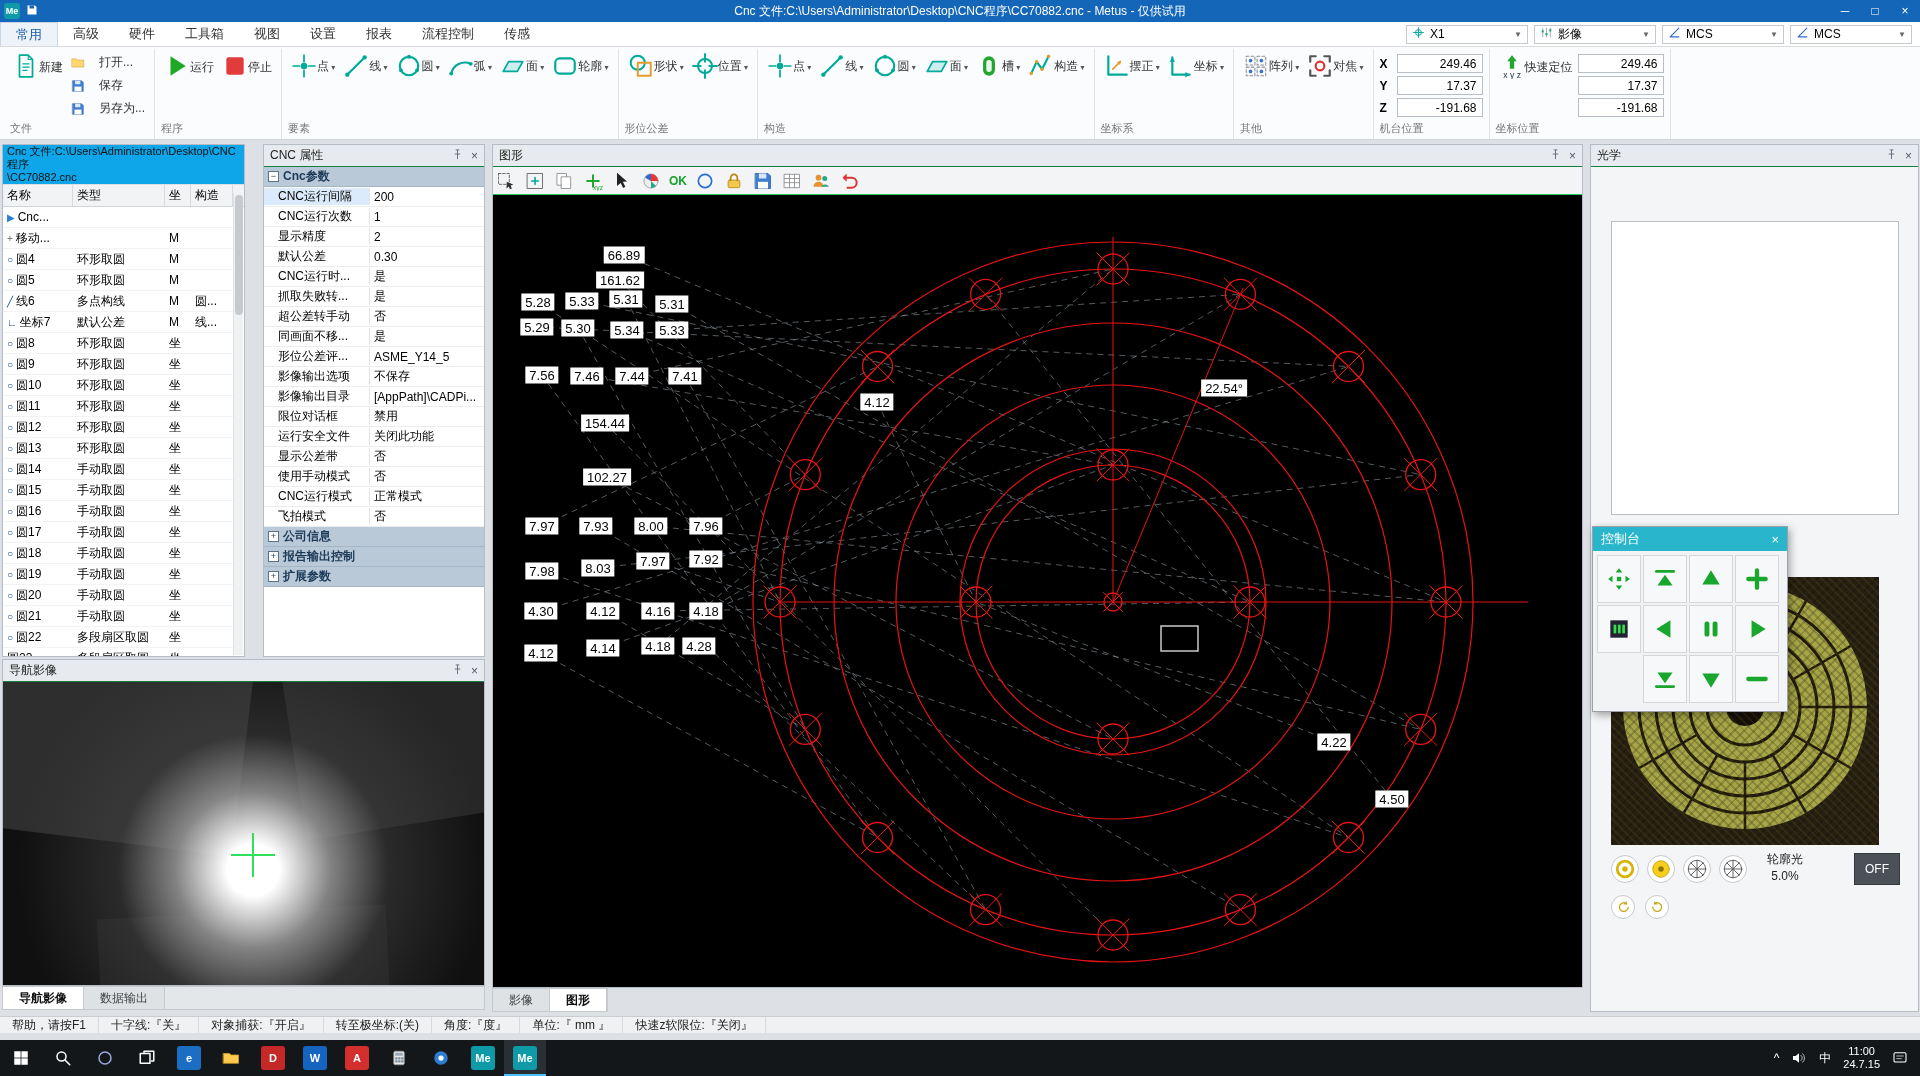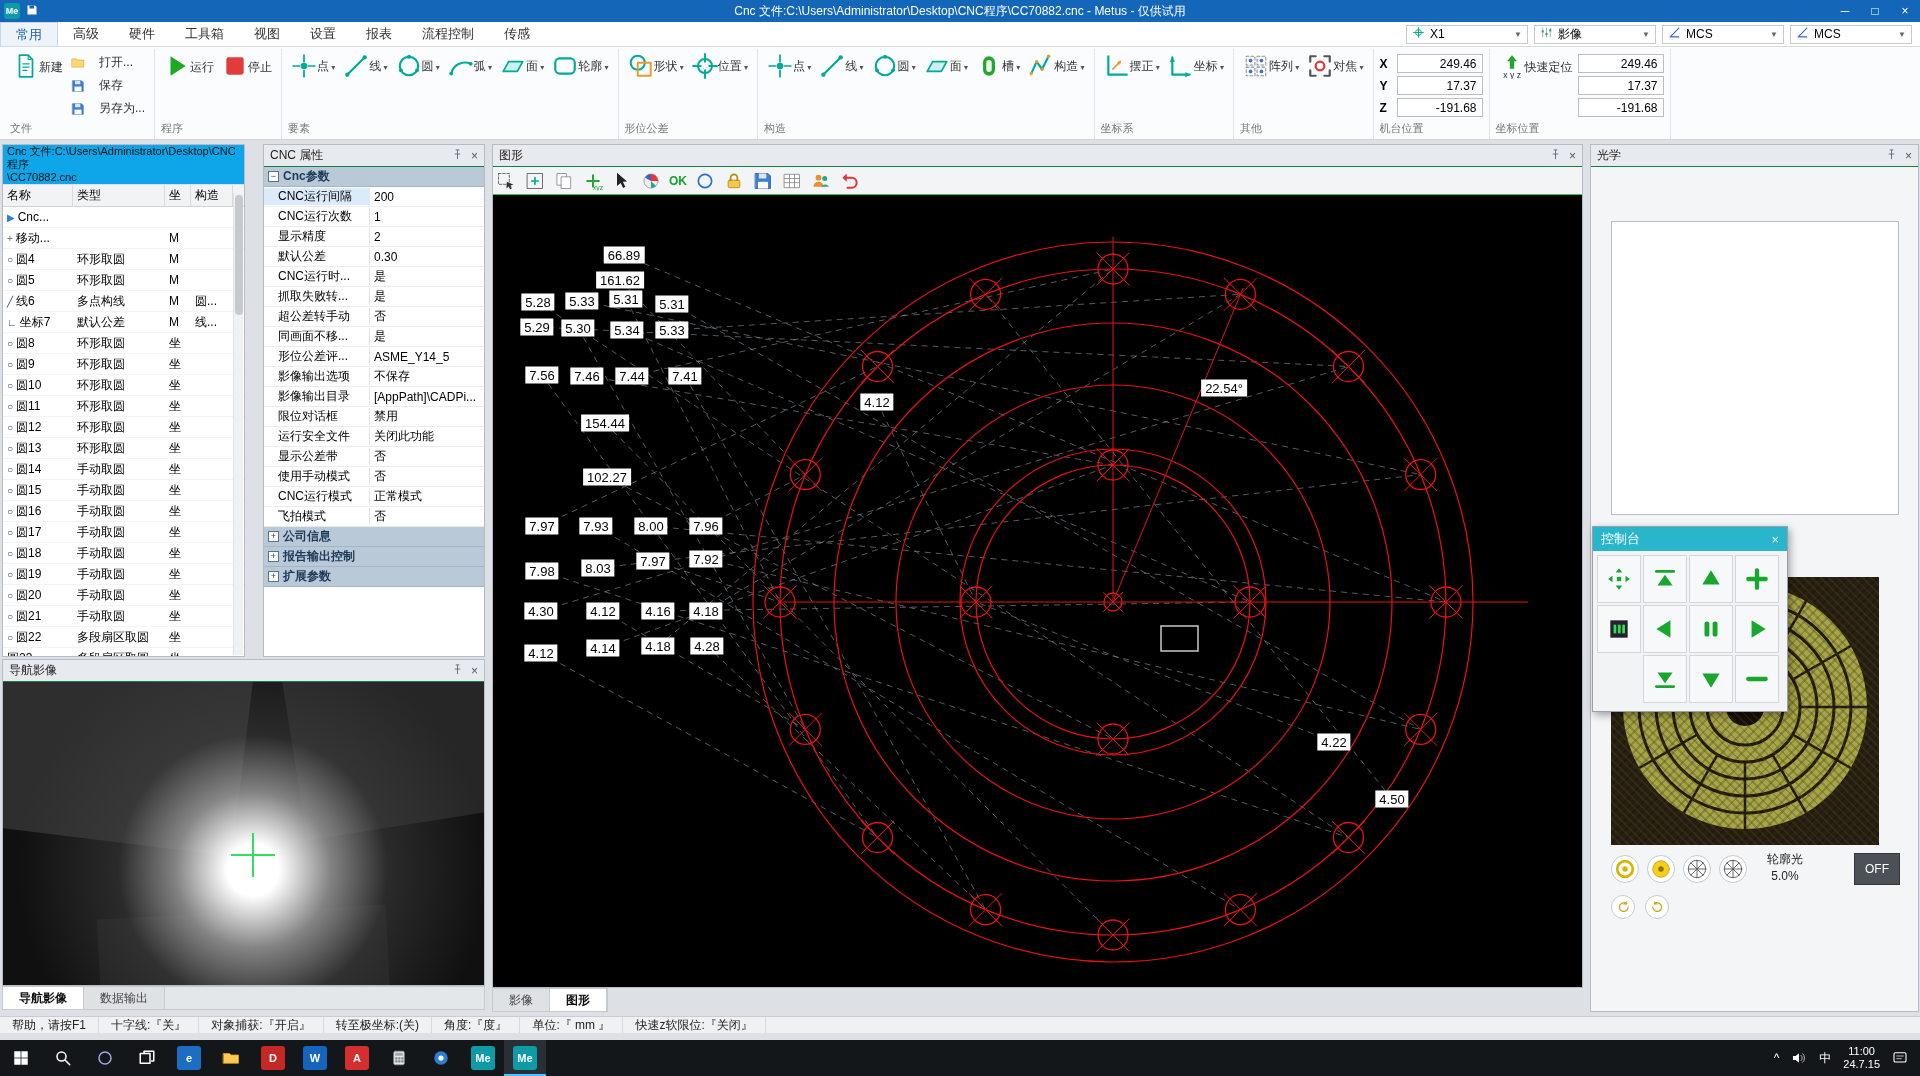--- a/index.html
+++ b/index.html
@@ -940,21 +940,21 @@
         <div class="mlabel" style="left: 105px; top: 373px;">8.03</div>
         <div class="mlabel" style="left: 160px; top: 366px;">7.97</div>
         <div class="mlabel" style="left: 213px; top: 364px;">7.92</div>
         <div class="mlabel" style="left: 48px; top: 416px;">4.30</div>
         <div class="mlabel" style="left: 110px; top: 416px;">4.12</div>
         <div class="mlabel" style="left: 165px; top: 416px;">4.16</div>
         <div class="mlabel" style="left: 213px; top: 416px;">4.18</div>
         <div class="mlabel" style="left: 48px; top: 458px;">4.12</div>
         <div class="mlabel" style="left: 110px; top: 453px;">4.14</div>
         <div class="mlabel" style="left: 165px; top: 451px;">4.18</div>
-        <div class="mlabel" style="left: 214px; top: 451px;">4.28</div>
+        <div class="mlabel" style="left: 206px; top: 451px;">4.28</div>
         <div class="mlabel" style="left: 841px; top: 547px;">4.22</div>
         <div class="mlabel" style="left: 899px; top: 604px;">4.50</div>
       </div>
   </div>
 
   <div class="btabs graphics-tabs">
       <div class="btab">影像</div>
       <div class="btab active">图形</div>
     </div>
 

